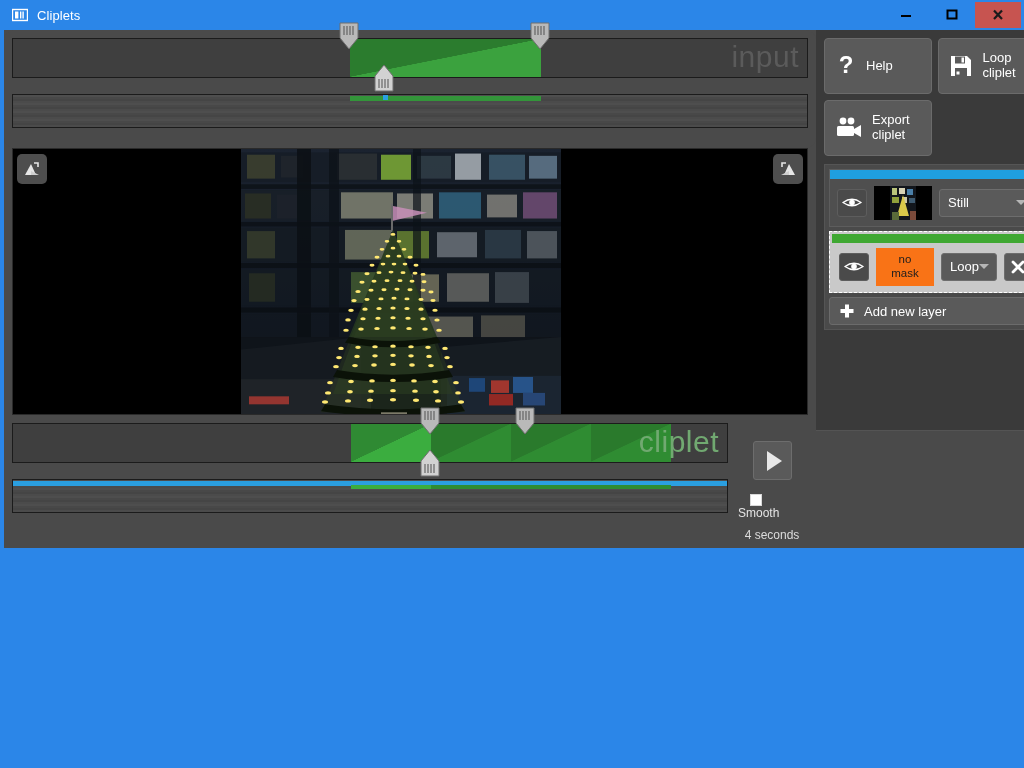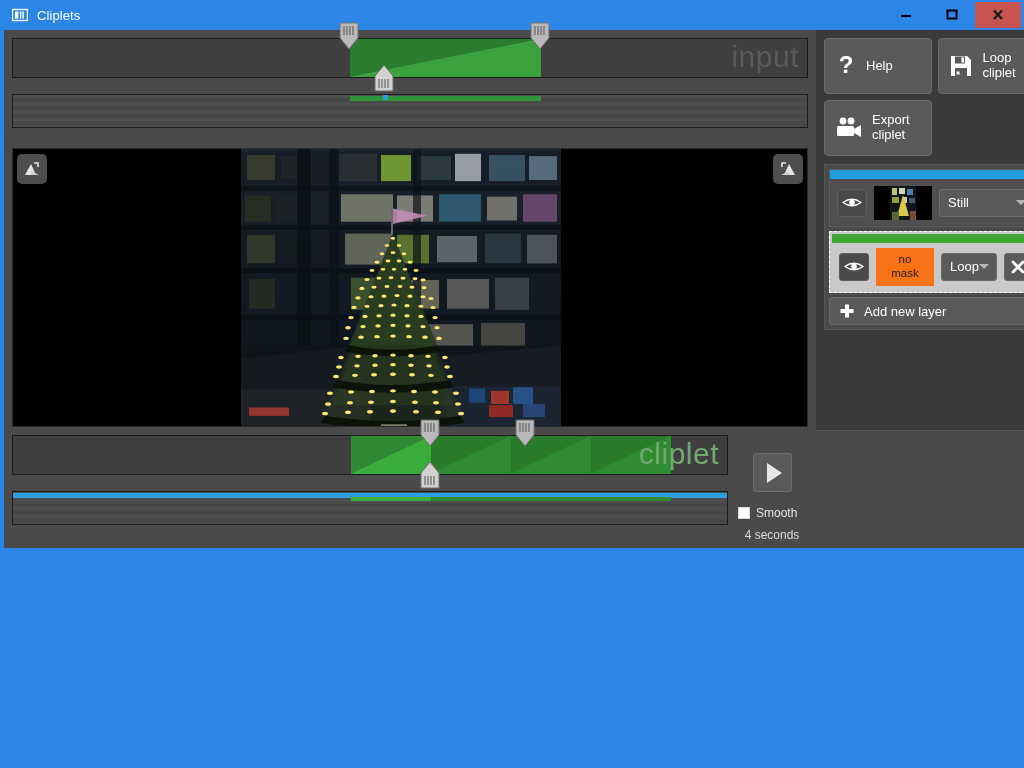--- a/index.html
+++ b/index.html
@@ -75,21 +75,21 @@
     display: flex; align-items: center; justify-content: center;
   }
   .playbtn .tri {
     width: 0; height: 0;
     border-left: 15px solid #e8e8e8;
     border-top: 10px solid transparent;
     border-bottom: 10px solid transparent;
     margin-left: 4px;
   }
   .seclabel { color: #dcdcdc; font-size: 12px; margin-top: 22px; }
-  .smoothrow { display: flex; align-items: center; margin-top: 14px; align-self: flex-start; margin-left: 2px; }
+  .smoothrow { display: flex; align-items: center; margin-top: 14px; align-self: flex-start; margin-left: 2px; flex-direction: column; }
   .smoothbox {
     width: 12px; height: 12px; background: #ffffff;
     border: 1px solid #d8d8d8; margin-right: 6px;
   }
   .smoothlabel { color: #e4e4e4; font-size: 12px; }
 
   
   .track {
     position: relative; height: 40px;
     background: #3f3f3f; border: 1px solid #1b1b1b;

